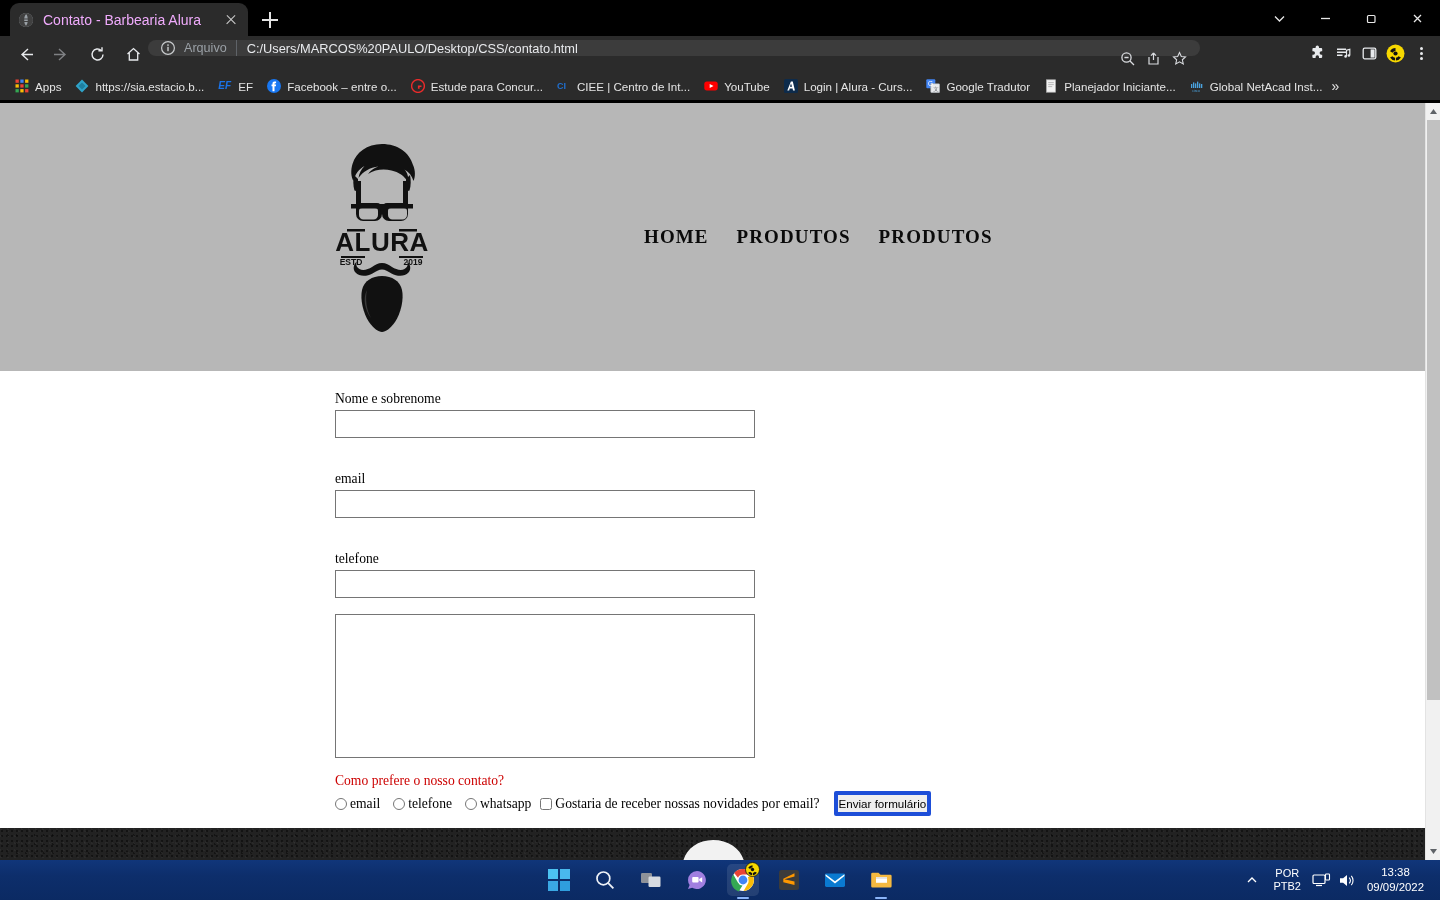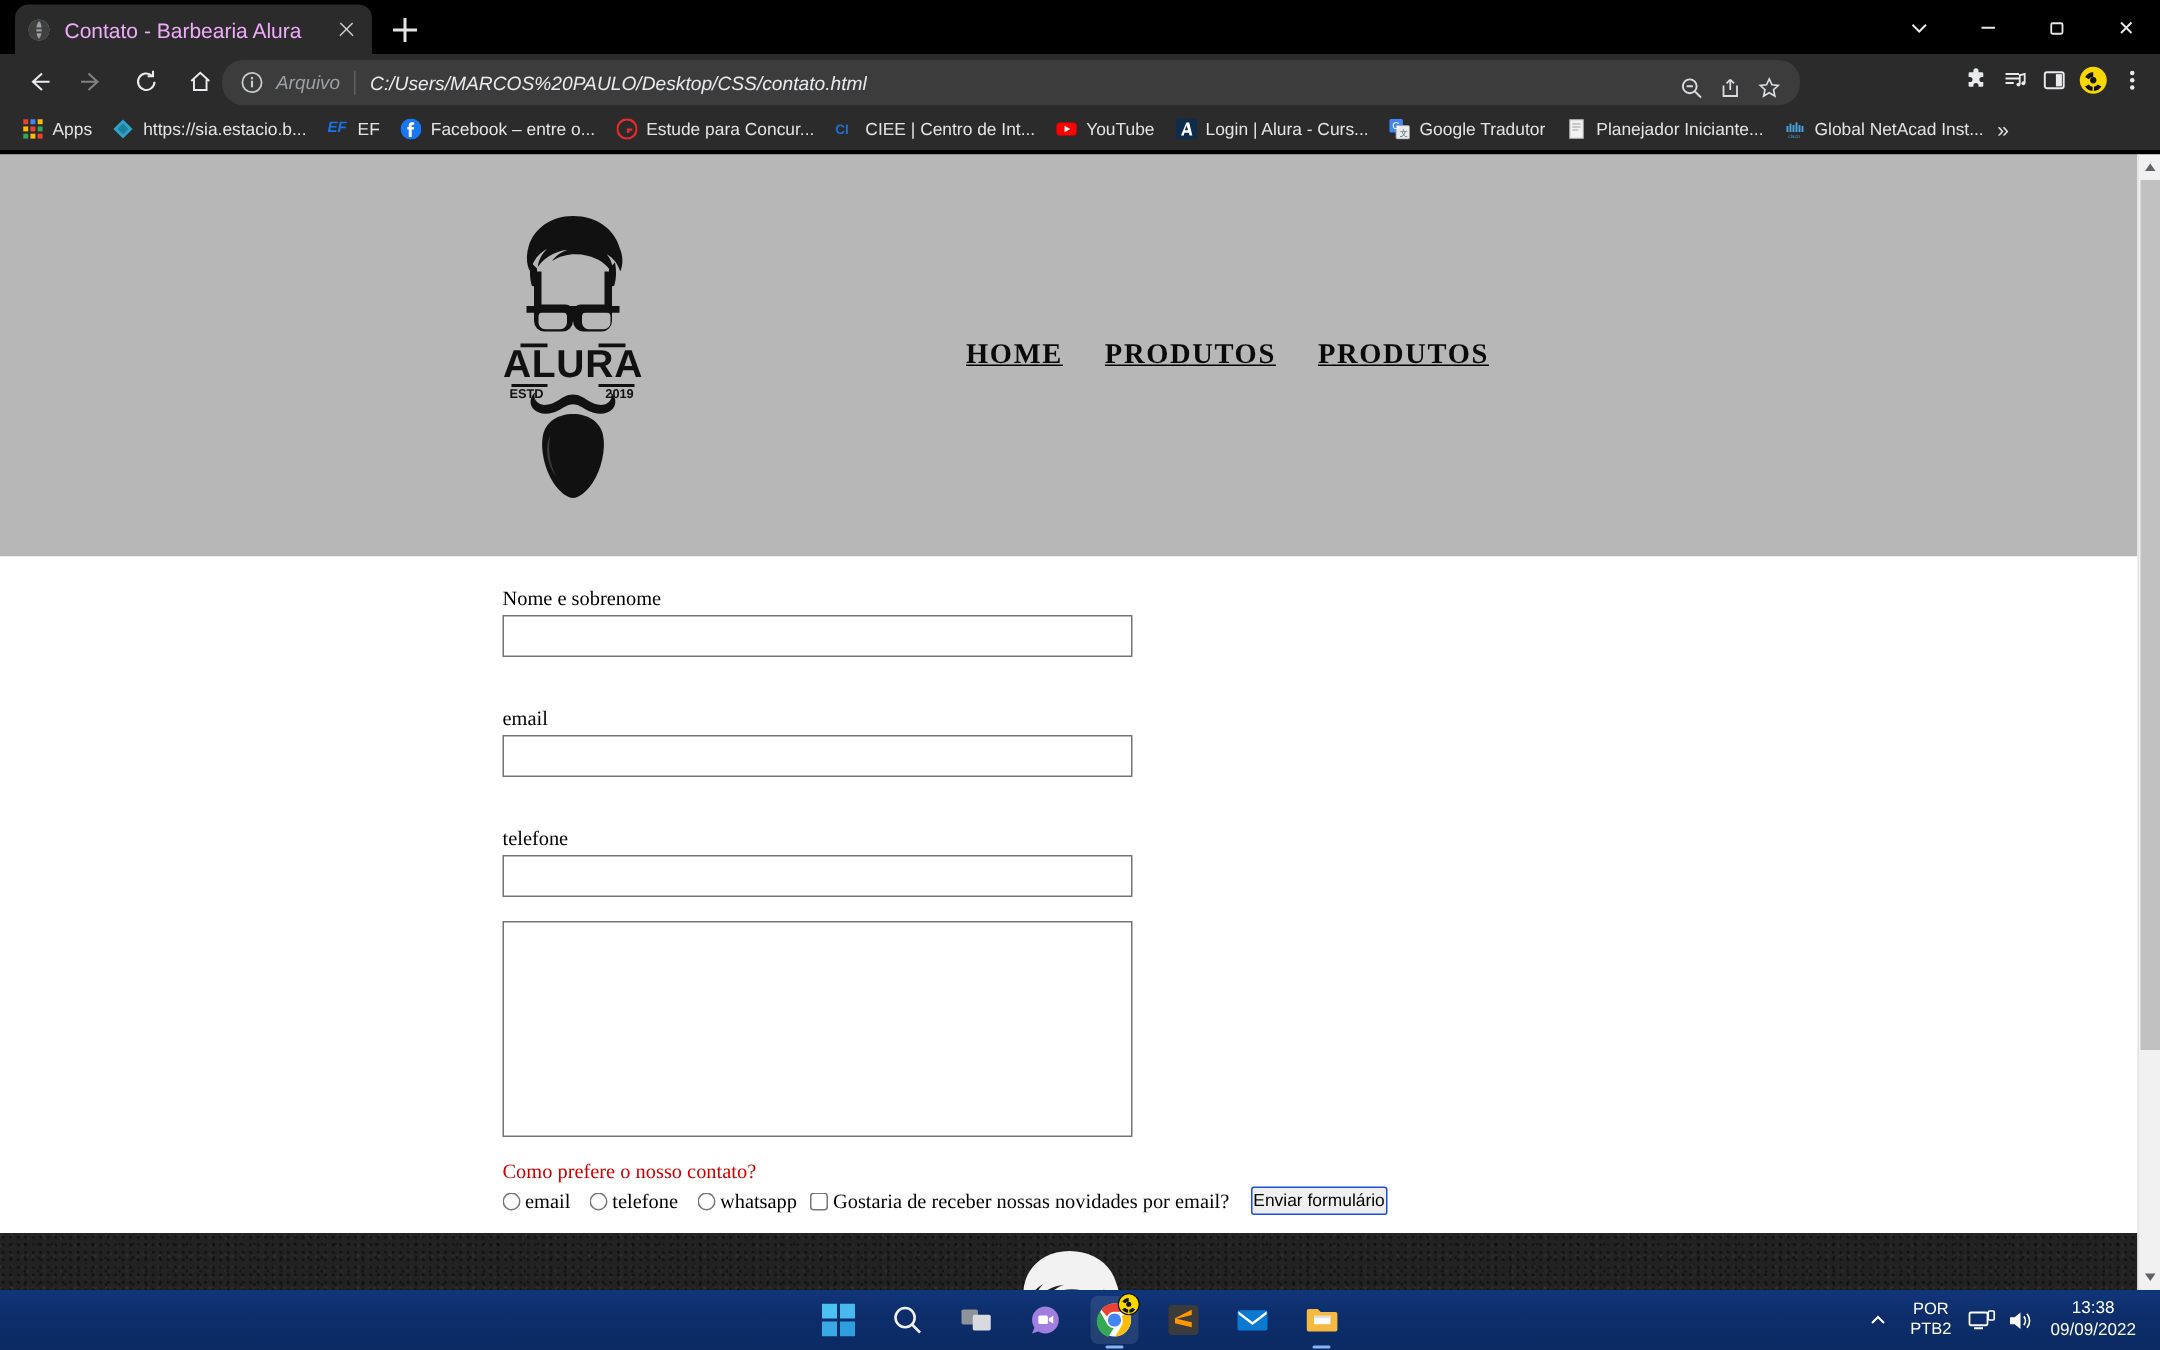--- a/index.html
+++ b/index.html
@@ -38,22 +38,22 @@
   .newtab::after  { left:11px; top:4px; width:1.6px; height:16px; }
 
   .wincontrols { position:absolute; right:0; top:0; height:36px; display:flex; }
   .wc { width:46px; height:36px; display:flex; align-items:center; justify-content:center; }
   .wc svg { display:block; }
 
   .navbar { position:relative; height:36px; background:#2b2b2b; display:flex; align-items:center; }
   .navbtn { width:30px; height:30px; margin-left:6px; display:flex; align-items:center; justify-content:center; }
   .navbtn:first-child { margin-left:10px; }
   .omnibox {
-    position:absolute; left:148px; top:4px; width:1052px; height:30px;
-    background:#3c3c3c; border-radius:14px; display:flex; align-items:center; padding:0 12px;font-style:italic;
+    position:absolute; left:148px; top:4px; width:1052px; height:16px;
+    background:#3c3c3c; border-radius:14px; display:flex; align-items:center; padding:0 12px;
   }
   .omni-info { width:16px; height:16px; margin-right:8px; flex:0 0 auto; }
   .omni-kind { color:#9aa0a6; font-size:12.6px; margin-right:9px; white-space:nowrap; }
   .omni-sep { width:1px; height:16px; background:#5f6368; margin-right:10px; }
   .omni-url { color:#e8eaed; font-size:12.8px; white-space:nowrap; overflow:hidden; }
   .omni-right { position:absolute; right:8px; top:4px; display:flex; align-items:center; }
   .toolicon { width:26px; height:28px; display:flex; align-items:center; justify-content:center; }
   .navbar-right { position:absolute; right:6px; top:3px; display:flex; align-items:center; }
 
   .bookmarks { height:28px; background:#2b2b2b; display:flex; align-items:center; padding:0 8px; overflow:hidden; }
@@ -66,21 +66,21 @@
   #viewport {
     position:absolute; left:0; top:103px; width:1440px; height:757px;
     background:#fff; overflow:hidden;
   }
   #page { position:absolute; left:0; top:0; width:1425px; }
 
   .site-header {
     height:268px; background:#b7b7b7; display:flex; align-items:center;
   }
   .logo { width:100px; height:195px; margin-left:332px; flex:0 0 auto; }
-  .mainnav { margin-left:212px; display:flex; align-items:center;text-decoration:underline; }
+  .mainnav { margin-left:212px; display:flex; align-items:center; }
   .navlink {
     font-family:"Liberation Serif", serif; font-weight:bold; font-size:19px;
     letter-spacing:1.1px; color:#0a0a0a; margin-right:28px; white-space:nowrap;
   }
   .navlink:last-child { margin-right:0; }
 
   .content { padding:0 0 0 335px; background:#fff; }
   .fld-label {
     font-family:"Liberation Serif", serif; font-size:13.6px; color:#000;
     display:block; padding-top:20px;
@@ -101,21 +101,21 @@
     font-family:"Liberation Serif", serif; font-size:13.6px; color:#cc0000;
     margin-top:15px;
   }
   .optrow { display:flex; align-items:center; margin-top:2px; }
   .optrow input[type=radio], .optrow input[type=checkbox] {
     width:12px; height:12px; margin:0 3px 0 8px; vertical-align:middle;
   }
   .opt-lbl { font-family:"Liberation Serif", serif; font-size:13.6px; color:#000; margin-right:5px; }
   .submit-btn {
     font-family:"Liberation Sans", sans-serif; font-size:11.6px; color:#000;
-    background:#efefef; border:1px solid #1d4ed8; padding:2px 1px; margin-left:9px;
+    background:#efefef; border:4px solid #1d4ed8; padding:2px 1px; margin-left:9px;
     border-radius:2px;
   }
   .spacer-bottom { height:12px; }
 
   .site-footer {
     height:120px; position:relative; overflow:hidden;
     background-color:#222222;
     background-image:
       radial-gradient(circle at 10% 20%, rgba(255,255,255,.035) 0 1px, transparent 1px),
       radial-gradient(circle at 40% 60%, rgba(0,0,0,.45) 0 1px, transparent 1px),

